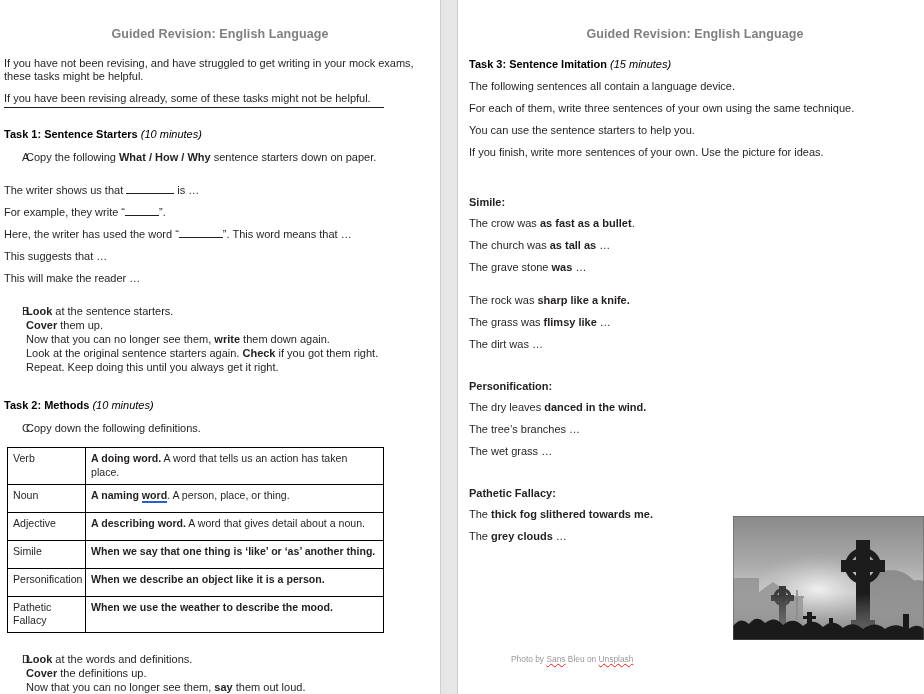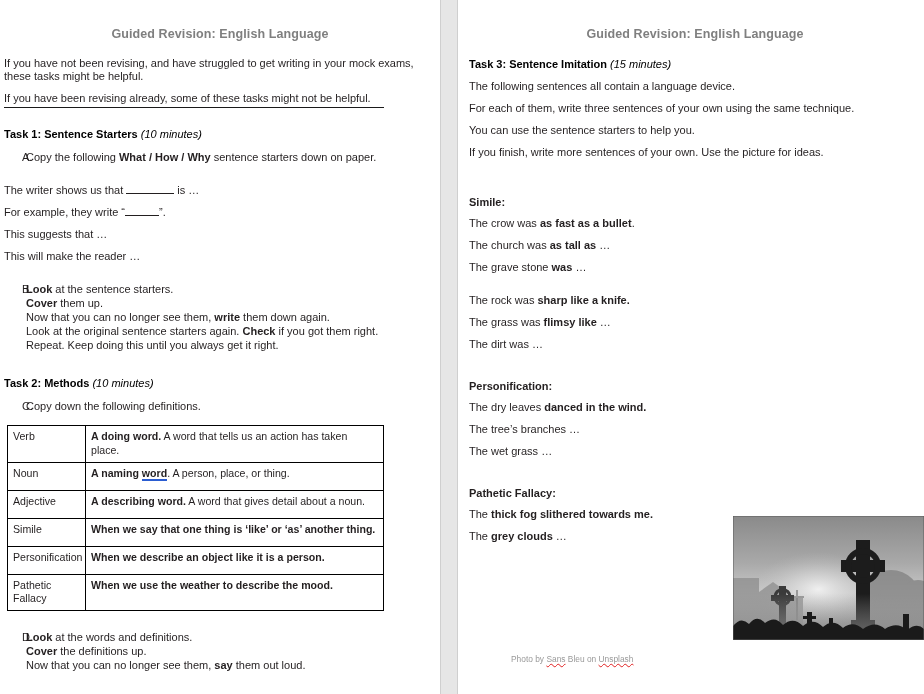--- a/index.html
+++ b/index.html
@@ -187,20 +187,21 @@
         <span class="mark">A.</span>
         <span class="txt"><span>Copy the following </span><b>What / How / Why</b><span> sentence starters down on paper.</span></span>
       </div>
 
       <div class="spacer-md"></div>
 
       <p class="line"><span>The writer shows us that </span><span class="blank-s"></span><span> is …</span></p>
 
       <p class="line"><span>For example, they write “</span><span class="blank-m"></span><span>”.</span></p>
 
+      <p class="line"><span>Here, the writer has used the word “</span><span class="blank-l"></span><span>”. This word means that …</span></p>
 
       <p class="line">This suggests that …</p>
 
       <p class="line">This will make the reader …</p>
 
       <div class="spacer-sm"></div>
 
       <div class="lettered">
         <span class="mark">B.</span>
         <span class="txt">

